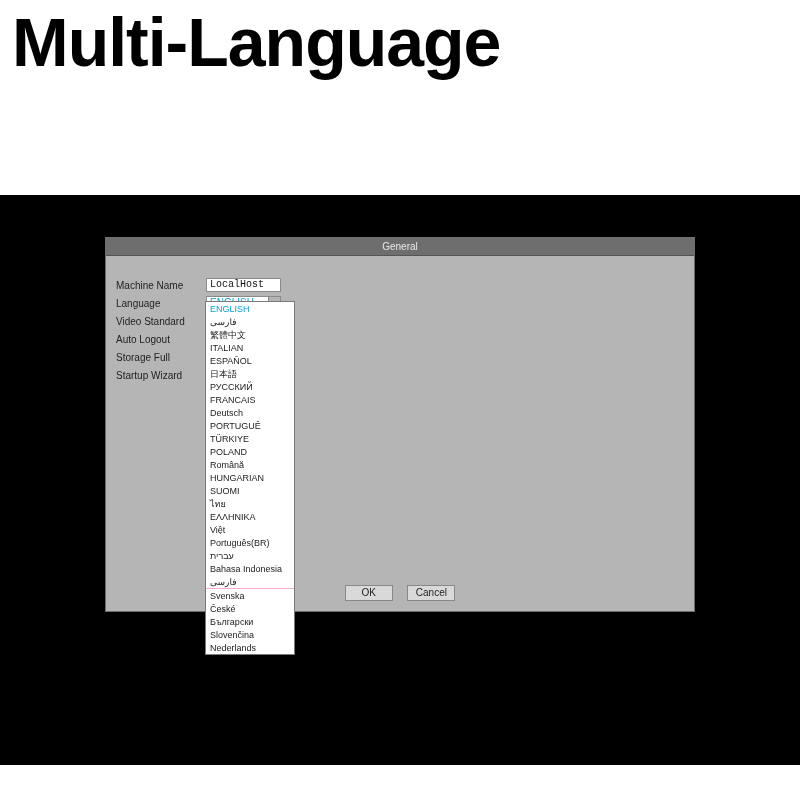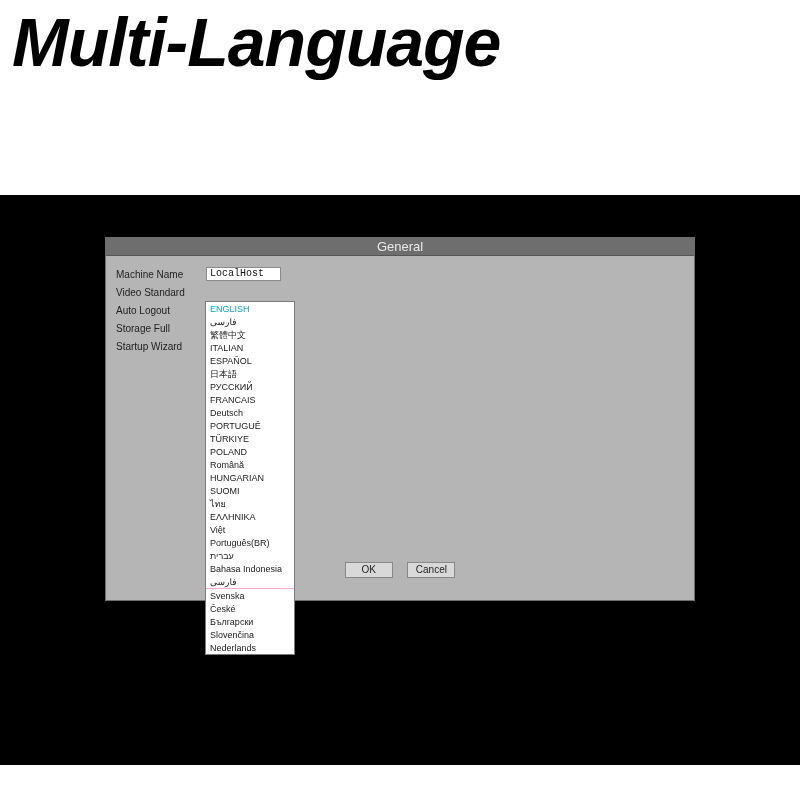--- a/index.html
+++ b/index.html
@@ -12,21 +12,20 @@
     position: relative;
   }
   .headline {
     font-family: Impact, 'Arial Black', sans-serif;
     font-size: 68px;
     font-weight: 900;
     letter-spacing: -1px;
     color: #000;
     padding: 10px 12px 0 12px;
     line-height: 0.95;
-    font-style: italic;
   }
   .screen {
     position: absolute;
     left: 0;
     top: 195px;
     width: 800px;
     height: 570px;
     background: #000;
   }
   .dialog {
@@ -37,28 +36,29 @@
     background: #b5b5b5;
     border: 1px solid #6e6e6e;
     font-size: 10px;
     color: #222;
   }
   .titlebar {
     height: 18px;
     background: #6e6e6e;
     color: #e9e9e9;
     text-align: center;
-    font-size: 13px;
+    font-size: 10px;
     line-height: 18px;
     border-bottom: 1px solid #555;
   }
   .body-area {
     padding: 10px 10px 12px 10px;
     height: 344px;
     position: relative;
+    margin-top: 11px;
   }
   .row {
     display: flex;
     align-items: center;
     height: 16px;
     margin-bottom: 2px;
   }
   .lbl {
     width: 90px;
     font-size: 10px;
@@ -96,21 +96,21 @@
     background: #b5b5b5;
     border-left: 1px solid #8a8a8a;
     display: flex;
     align-items: center;
     justify-content: center;
     font-size: 7px;
     color: #444;
   }
   .btnrow {
     position: absolute;
-    bottom: 22px;
+    bottom: 10px;
     left: 0;
     width: 100%;
     text-align: center;
   }
   .btn {
     display: inline-block;
     min-width: 48px;
     height: 16px;
     line-height: 14px;
     background: #d9d9d9;
@@ -156,20 +156,27 @@
   <div class="dialog">
     <div class="titlebar">General</div>
     <div class="body-area">
 
       <div class="row">
         <div class="lbl">Machine Name</div>
         <div class="textfield">LocalHost</div>
       </div>
 
 
+      <div class="row">
+        <div class="lbl">Language</div>
+        <div class="combo">
+          <span class="combo-text">ENGLISH</span>
+          <span class="combo-btn">▾</span>
+        </div>
+      </div>
 
       <div class="row">
         <div class="lbl">Video Standard</div>
       </div>
       <div class="row">
         <div class="lbl">Auto Logout</div>
       </div>
       <div class="row">
         <div class="lbl">Storage Full</div>
       </div>

